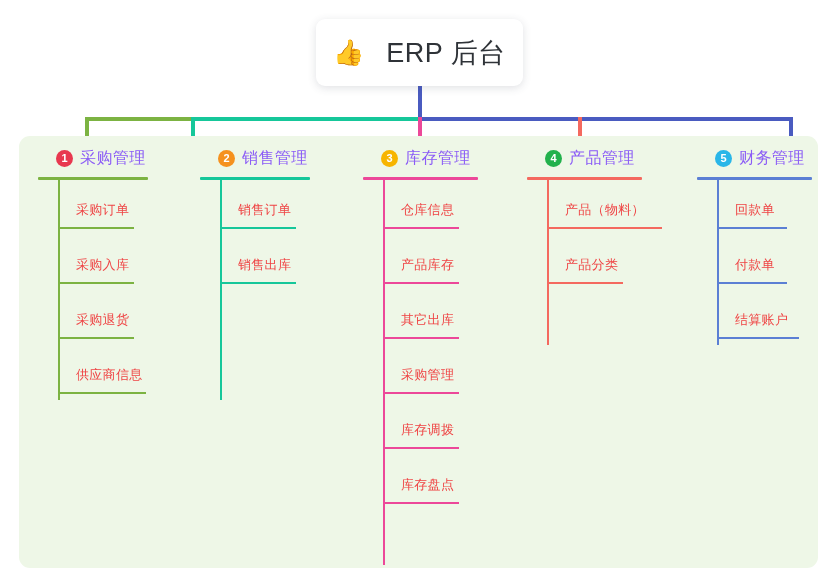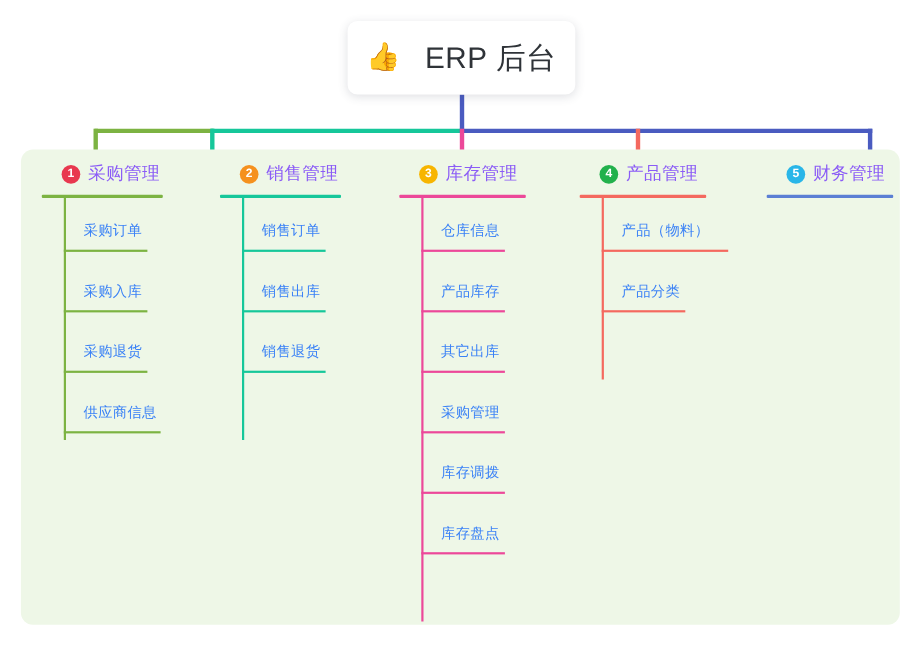--- a/index.html
+++ b/index.html
@@ -118,21 +118,21 @@
   }
   .child {
     position: relative;
     height: 55px;
   }
   .child-label {
     position: absolute;
     left: 38px;
     top: 21px;
     font-size: 13px;
-    color: #3b82f6;
+    color: #ef4444;
     white-space: nowrap;
     letter-spacing: 0.3px;
     font-family: Liberation Serif, serif;
   }
   .child-rule {
     position: absolute;
     left: 20px;
     top: 47px;
     height: 2px;
   }
@@ -202,24 +202,20 @@
     <div class="children">
       <div class="spine" style="height: 220px; background: rgb(22, 199, 154);"></div>
       <div class="child">
         <span class="child-label">销售订单</span>
         <div class="child-rule" style="width: 76px; background: rgb(22, 199, 154);"></div>
       </div>
       <div class="child">
         <span class="child-label">销售出库</span>
         <div class="child-rule" style="width: 76px; background: rgb(22, 199, 154);"></div>
       </div>
-      <div class="child">
-        <span class="child-label">销售退货</span>
-        <div class="child-rule" style="width: 76px; background: rgb(22, 199, 154);"></div>
-      </div>
     </div>
   </div>
 
   <div class="column" style="left:363px;width:160px;">
     <div class="col-head">
       <span class="badge" style="background: rgb(247, 181, 0);">3</span>
       <span class="col-title">库存管理</span>
     </div>
     <div class="head-rule" style="width: 115px; background: rgb(236, 72, 153);"></div>
     <div class="children">
@@ -269,15 +265,30 @@
       </div>
     </div>
   </div>
 
   <div class="column" style="left:697px;width:130px;">
     <div class="col-head">
       <span class="badge" style="background: rgb(41, 182, 232);">5</span>
       <span class="col-title">财务管理</span>
     </div>
     <div class="head-rule" style="width: 115px; background: rgb(91, 127, 212);"></div>
+    <div class="children">
+      <div class="spine" style="height: 165px; background: rgb(91, 127, 212);"></div>
+      <div class="child">
+        <span class="child-label">回款单</span>
+        <div class="child-rule" style="width: 70px; background: rgb(91, 127, 212);"></div>
+      </div>
+      <div class="child">
+        <span class="child-label">付款单</span>
+        <div class="child-rule" style="width: 70px; background: rgb(91, 127, 212);"></div>
+      </div>
+      <div class="child">
+        <span class="child-label">结算账户</span>
+        <div class="child-rule" style="width: 82px; background: rgb(91, 127, 212);"></div>
+      </div>
+    </div>
   </div>
 
 </div>
 
 </body></html>

